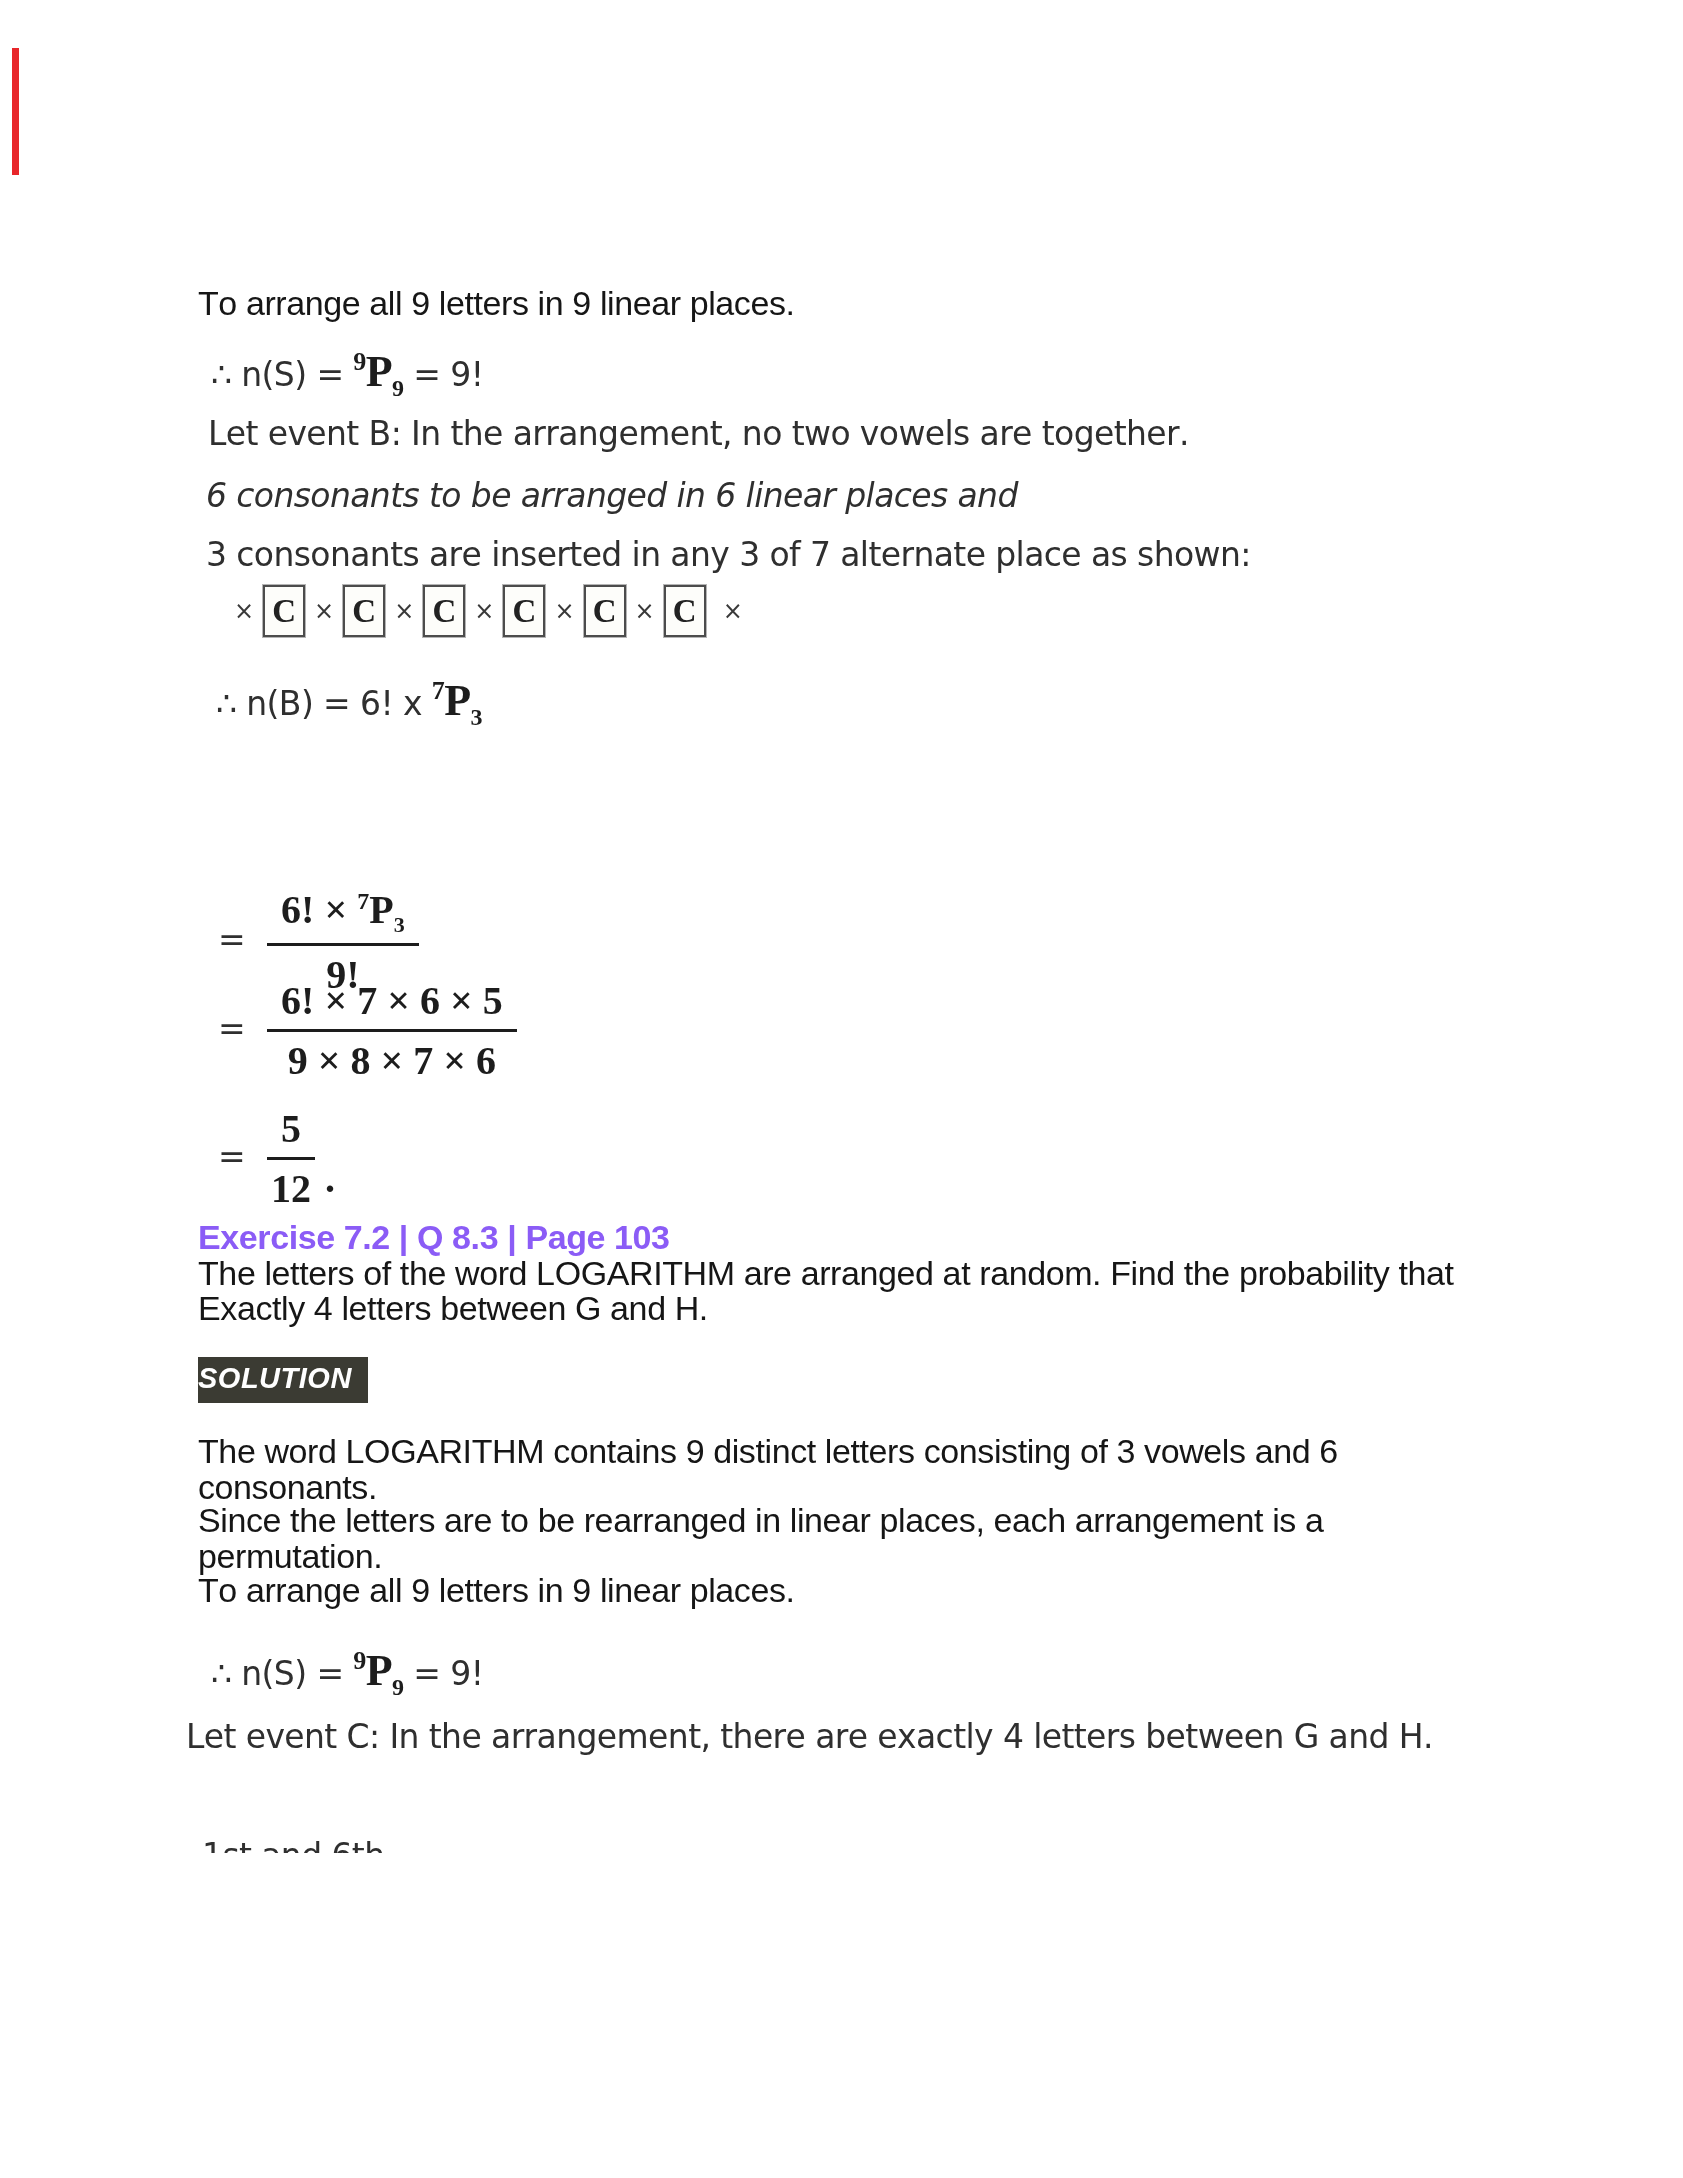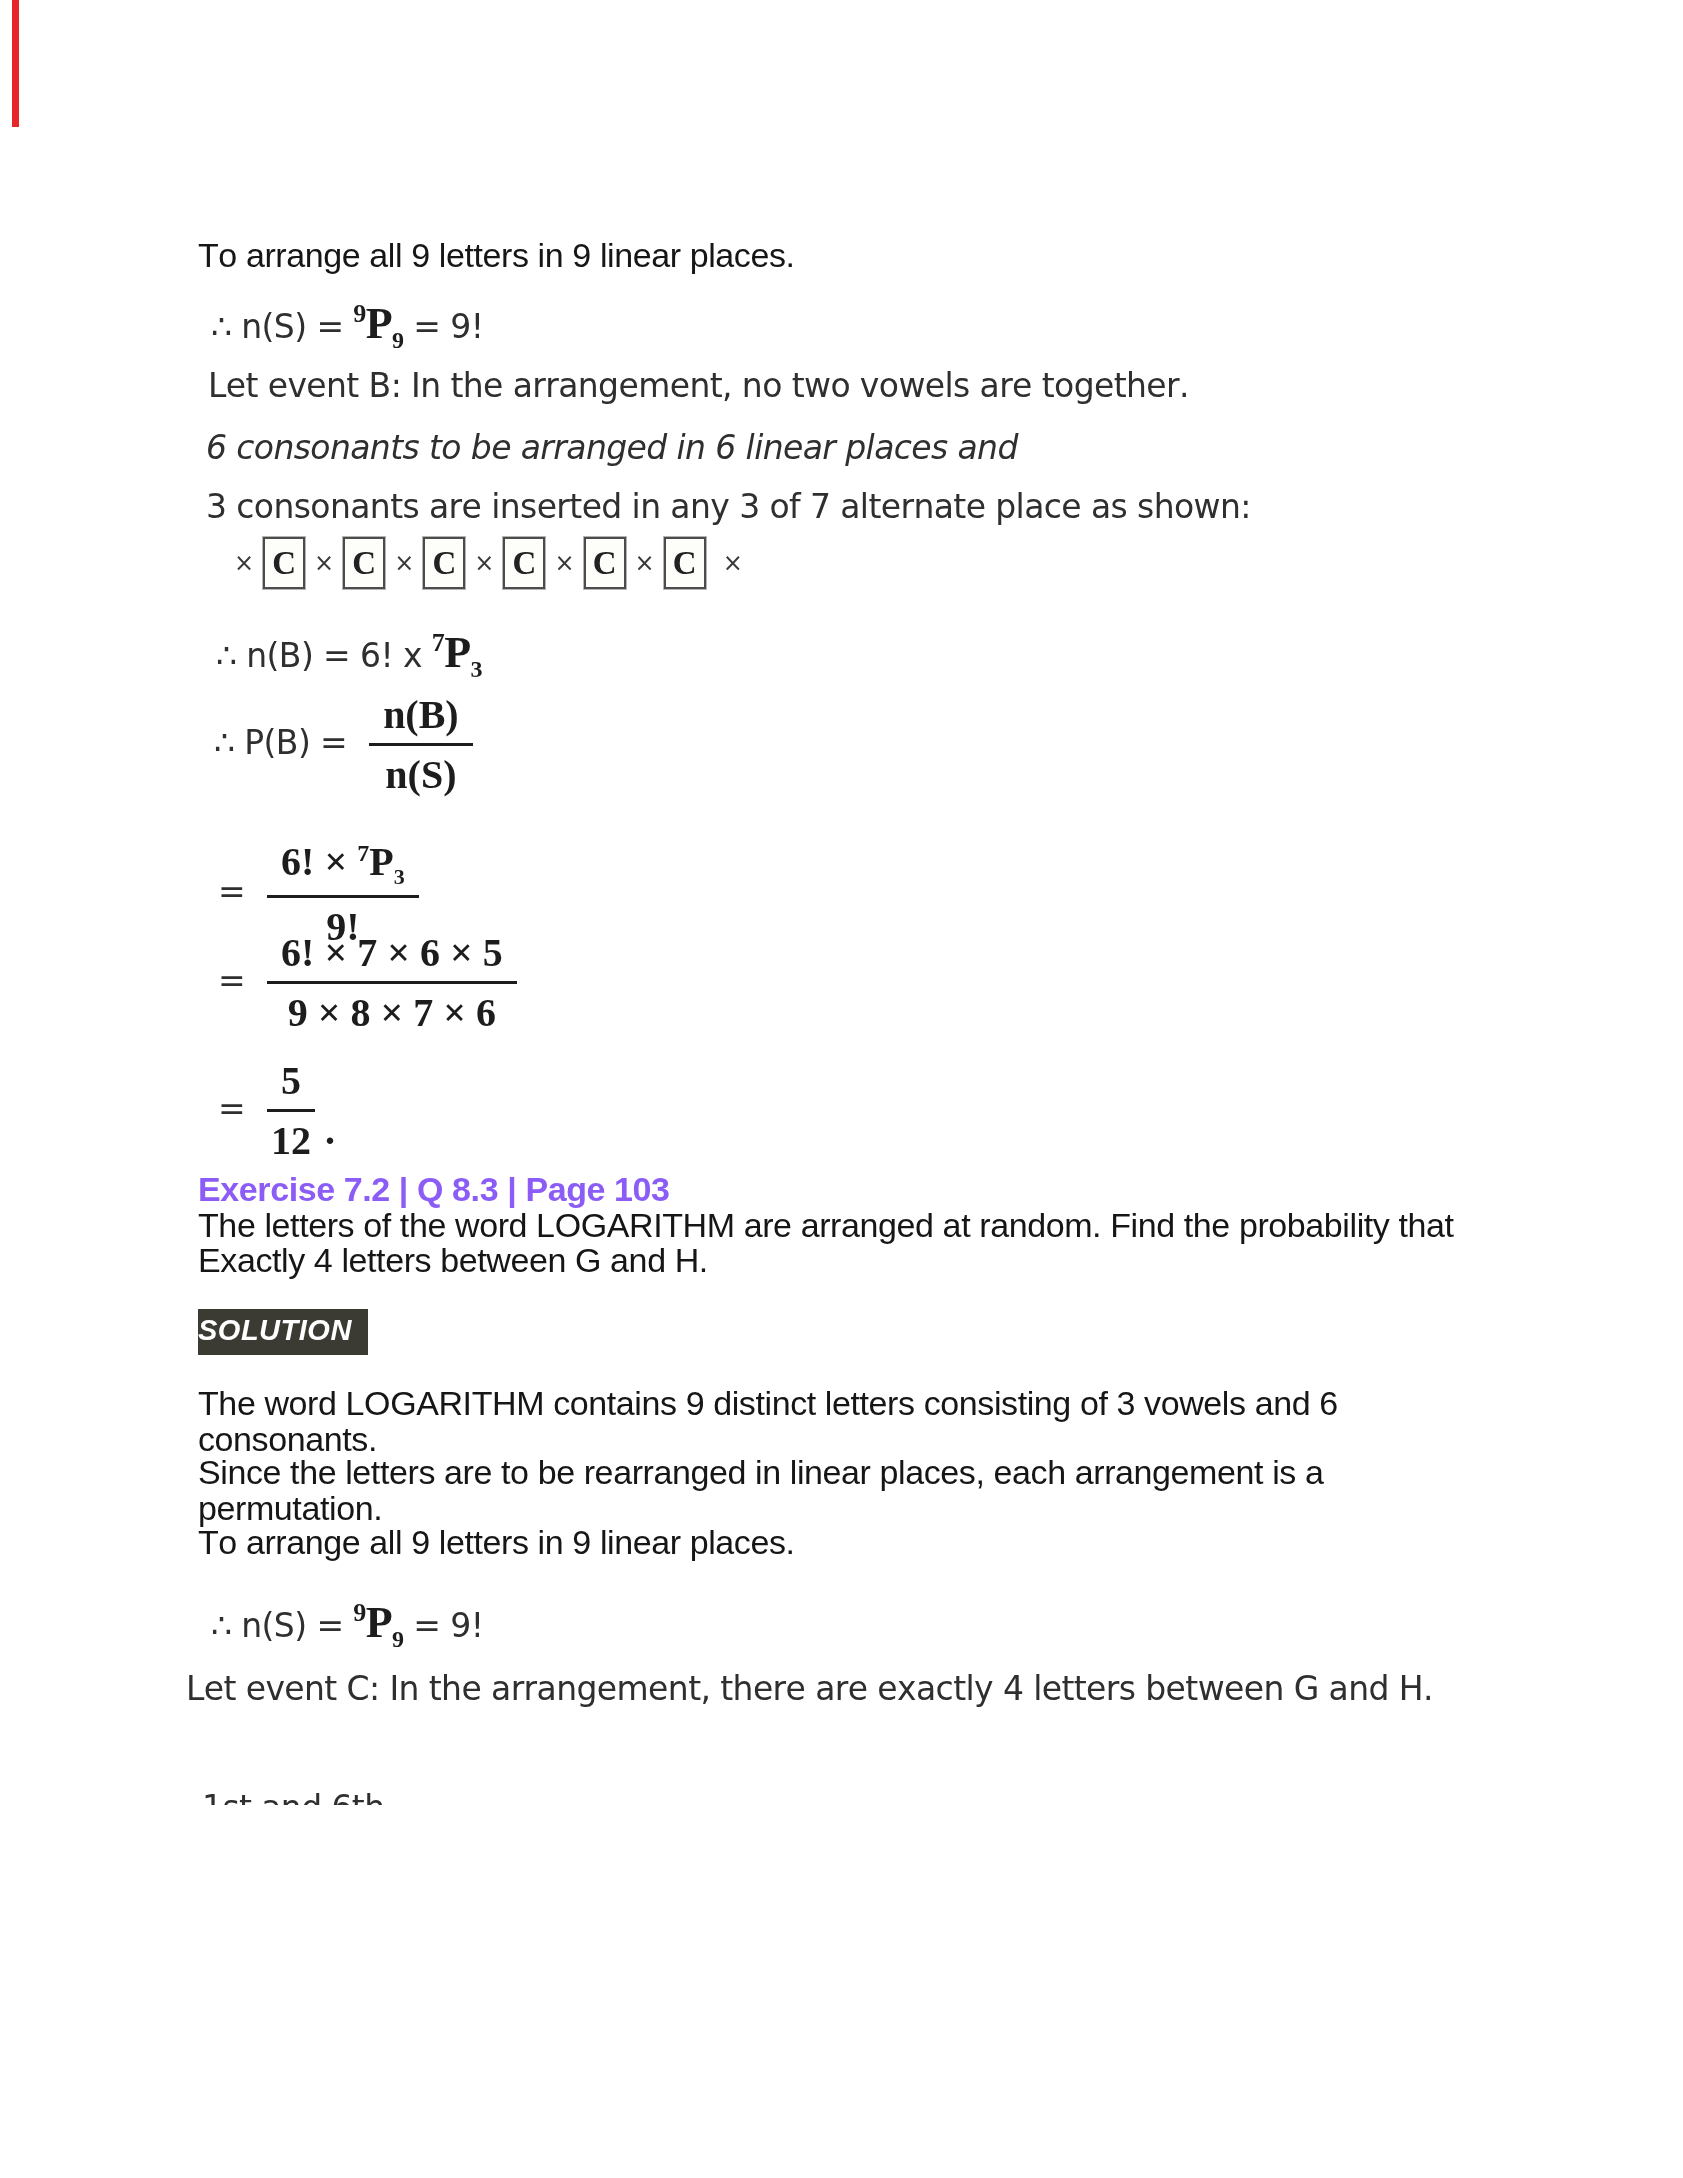--- a/index.html
+++ b/index.html
@@ -1,19 +1,19 @@
 <!DOCTYPE html>
 <html><head>
 <meta charset="utf-8">
 <title>Probability Solution Page</title>
 <style>
   html,body { margin:0; padding:0; background:#ffffff; }
   .page {
     position:relative; width:1683px; height:1805px; background:#ffffff;
-    overflow:hidden; font-kerning:none;
+    overflow:hidden; font-kerning:none;margin-top:48px;
   }
   .abs { position:absolute; }
   
   .fa {
     font-family:"Liberation Sans", sans-serif;
     font-size:34px; color:#161616; letter-spacing:-0.4px; white-space:nowrap;
     line-height:1.05;
   }
   
   .fb {
@@ -102,27 +102,20 @@
     <span class="cbox">C</span>
     <span class="x">×</span>
     <span class="cbox">C</span>
     <span class="x last">×</span>
   </div>
 
   <div class="fmla fb" style="left:216px; top:629px;">
     <span>∴ n(B) = 6! x </span><span class="mp"><span class="msup">7</span><span class="mbase">P</span><span class="msub">3</span></span>
   </div>
 
-  <div class="fline" style="left:214px; top:693px;">
-    <span class="fb eq-lead">∴ P(B) = </span>
-    <span class="frac">
-      <span class="num">n(B)</span>
-      <span class="den">n(S)</span>
-    </span>
-  </div>
 
   <div class="fline" style="left:218px; top:840px;">
     <span class="fb eq-lead">=</span>
     <span class="frac">
       <span class="num"><span>6! × </span><span class="msup2">7</span><span>P</span><span class="msub2">3</span></span>
       <span class="den">9!</span>
     </span>
   </div>
 
   <div class="fline" style="left:218px; top:931px;">

